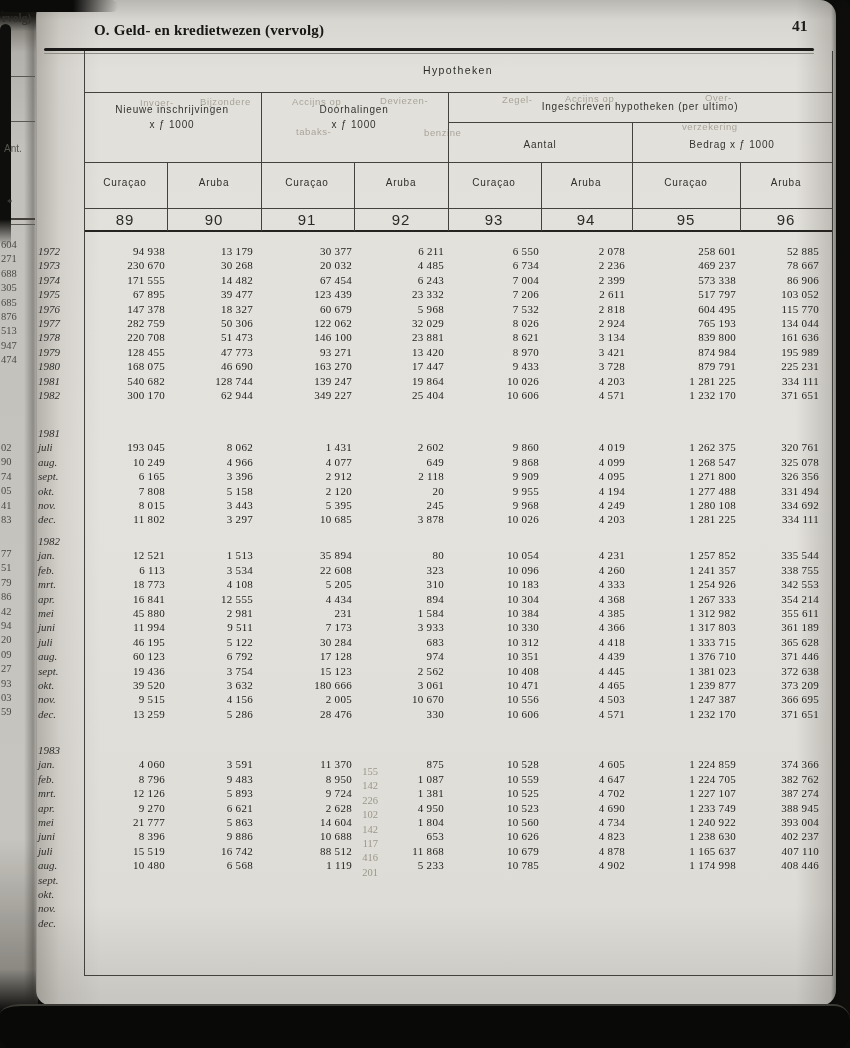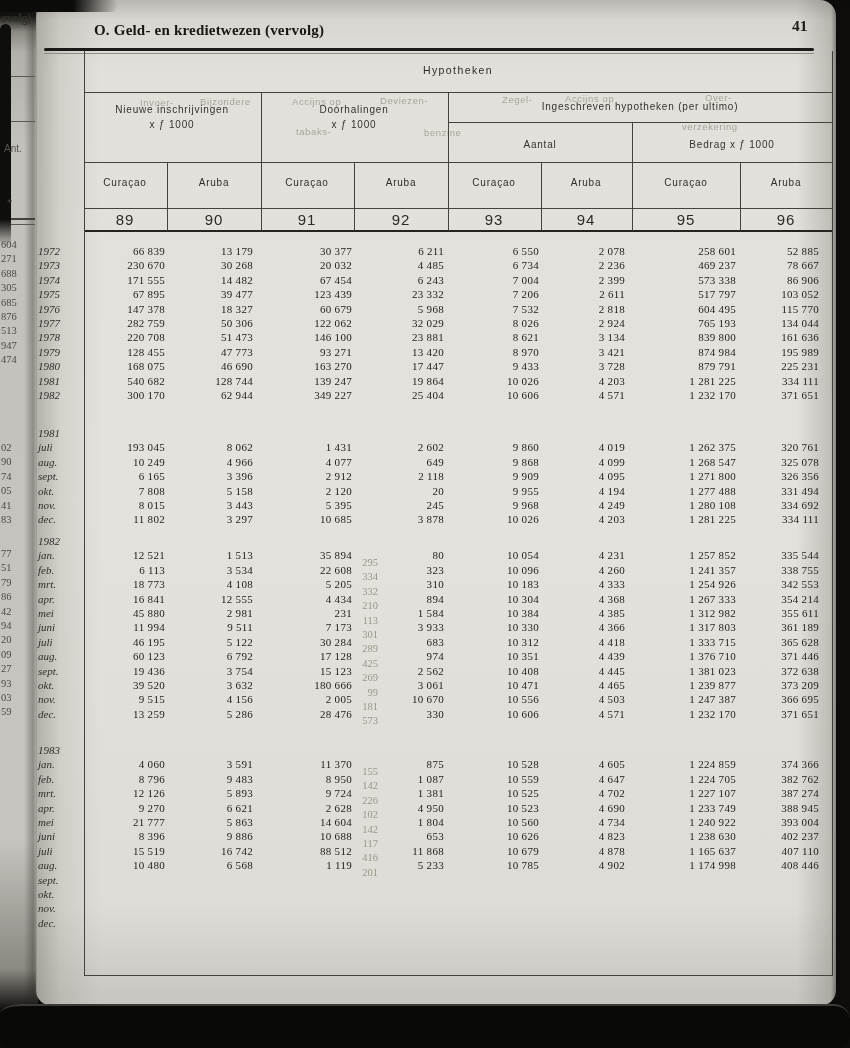--- a/index.html
+++ b/index.html
@@ -121,34 +121,20 @@
   <span class="gw" id="gw0">Invoer-</span>
   <span class="gw" id="gw1">Bijzondere</span>
   <span class="gw" id="gw2">Accijns op</span>
   <span class="gw" id="gw3">Deviezen-</span>
   <span class="gw" id="gw4">Zegel-</span>
   <span class="gw" id="gw5">Accijns op</span>
   <span class="gw" id="gw6">Over-</span>
   <span class="gw" id="gw7">tabaks-</span>
   <span class="gw" id="gw8">benzine</span>
   <span class="gw" id="gw9">verzekering</span>
-  <div class="gnumcol" id="gn0">
-      <div>295</div>
-      <div>334</div>
-      <div>332</div>
-      <div>210</div>
-      <div>113</div>
-      <div>301</div>
-      <div>289</div>
-      <div>425</div>
-      <div>269</div>
-      <div>99</div>
-      <div>181</div>
-      <div>573</div>
-    </div>
   <div class="gnumcol" id="gn1">
       <div>155</div>
       <div>142</div>
       <div>226</div>
       <div>102</div>
       <div>142</div>
       <div>117</div>
       <div>416</div>
       <div>201</div>
     </div>
@@ -202,21 +188,21 @@
   <span class="cnum t3">92</span>
   <span class="cnum t4">93</span>
   <span class="cnum t5">94</span>
   <span class="cnum t6">95</span>
   <span class="cnum t7">96</span>
 
   <div class="tsection" id="sec0">
     <div>
         <div class="drow">
           <span class="rlabel">1972</span>
-          <span class="dcell c0">66 839</span>
+          <span class="dcell c0">94 938</span>
           <span class="dcell c1">13 179</span>
           <span class="dcell c2">30 377</span>
           <span class="dcell c3">6 211</span>
           <span class="dcell c4">6 550</span>
           <span class="dcell c5">2 078</span>
           <span class="dcell c6">258 601</span>
           <span class="dcell c7">52 885</span>
         </div>
         <div class="drow">
           <span class="rlabel">1973</span>

